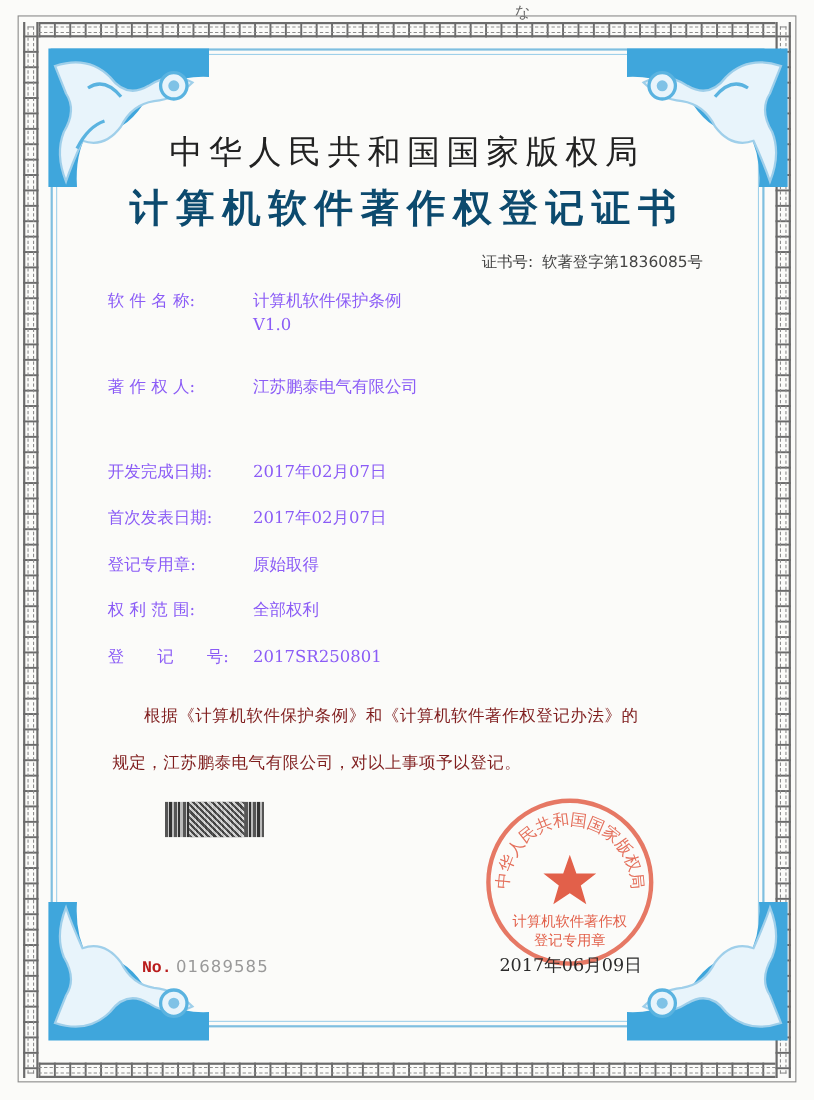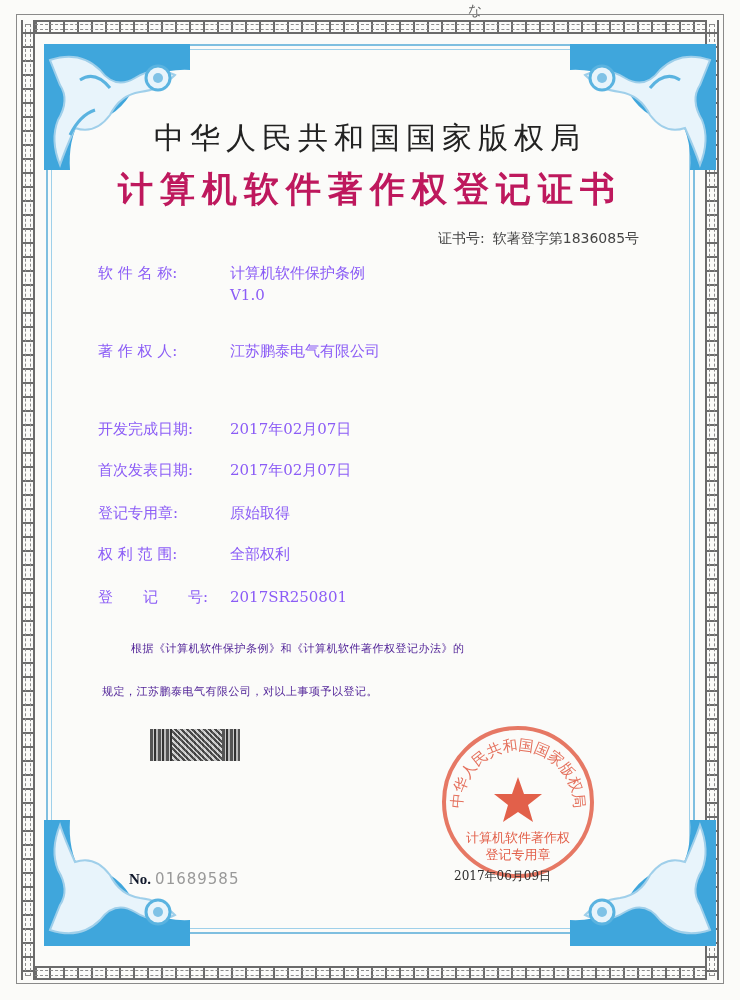--- a/index.html
+++ b/index.html
@@ -26,36 +26,36 @@
   .key-inner{position:absolute;inset:4px;border:1px dashed #8c8c8c;}
   .blue-frame{position:absolute;left:46px;top:44px;right:45px;bottom:66px;border:2px solid #7fbfe0;}
   .blue-frame2{position:absolute;left:51px;top:49px;right:50px;bottom:71px;border:1px solid #9fd0ea;}
   .corner{position:absolute;width:150px;height:130px;}
   .corner svg{width:100%;height:100%;display:block;}
   .c-tl{left:40px;top:40px;}
   .c-tr{right:20px;top:40px;transform:scaleX(-1);}
   .c-bl{left:40px;bottom:50px;transform:scaleY(-1);}
   .c-br{right:20px;bottom:50px;transform:scale(-1,-1);}
   .t1{position:absolute;left:0;right:0;top:118px;text-align:center;font-family:"DejaVu Sans","Liberation Sans",sans-serif;font-size:30px;letter-spacing:6px;color:#222;}
-  .t2{position:absolute;left:0;right:0;top:166px;text-align:center;font-family:"DejaVu Serif","Liberation Serif",serif;font-weight:bold;font-size:35px;letter-spacing:7px;color:#be185d;}
+  .t2{position:absolute;left:0;right:0;top:166px;text-align:center;font-family:"DejaVu Serif","Liberation Serif",serif;font-weight:bold;font-size:35px;letter-spacing:7px;color:#0c4a6e;}
   .certno{position:absolute;left:438px;top:230px;font-size:14px;color:#444;font-family:"DejaVu Sans",sans-serif;}
   .certno span{margin-right:8px;}
   .row{position:absolute;left:98px;font-size:15px;color:#8b5cf6;}
   .row .lbl{display:inline-block;width:132px;}
   .row .val{position:absolute;left:132px;top:0;white-space:nowrap;}
-  .para{position:absolute;font-size:11px;color:#4c1d95;letter-spacing:0.5px;}
+  .para{position:absolute;font-size:15px;color:#7f1d1d;letter-spacing:0.5px;}
   .barcode{position:absolute;left:150px;top:729px;width:90px;height:32px;
     background:repeating-linear-gradient(90deg,#555 0 3px,#ccc 3px 4px,#333 4px 6px,#bbb 6px 8px);}
   .barcode .mid{position:absolute;left:22px;top:0;width:50px;height:32px;
     background:repeating-linear-gradient(45deg,#444 0 2px,#ddd 2px 4px),#777;opacity:.85;}
   .no{position:absolute;left:129px;top:870px;font-size:15px;}
-  .no b{font-family:Liberation Serif, serif;font-weight:bold;color:#0f172a;}
+  .no b{font-family:Liberation Mono, monospace;font-weight:bold;color:#b91c1c;}
   .no span{color:#999;font-family:"DejaVu Sans",sans-serif;letter-spacing:1px;margin-left:4px;}
   .seal{position:absolute;left:438px;top:722px;width:160px;height:160px;}
-  .date{position:absolute;left:454px;top:868px;font-size:12px;color:#2b2b2b;}
+  .date{position:absolute;left:454px;top:868px;font-size:16px;color:#2b2b2b;}
   .scribble{position:absolute;left:468px;top:2px;font-size:14px;color:#666;}
 </style>
 </head>
 <body>
 
 <div class="scribble">な</div>
 
 <div class="outer-line"></div>
 <div class="key-band key-h" style="left:21px;top:20px;width:698px;">
     <div class="key-inner"></div>

